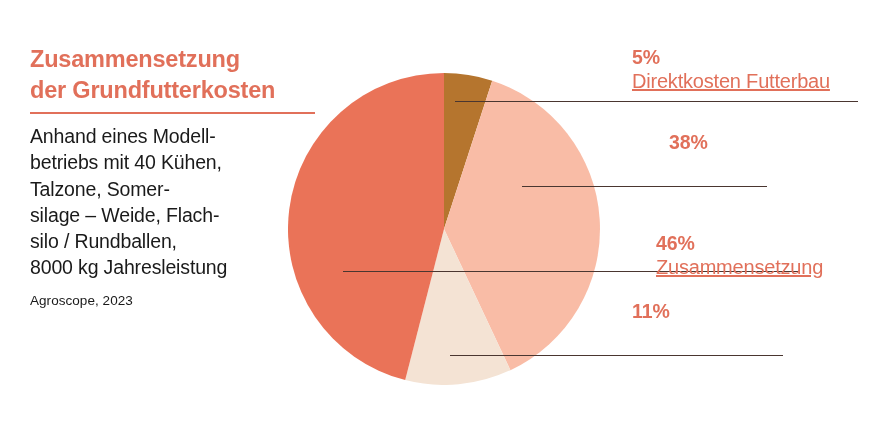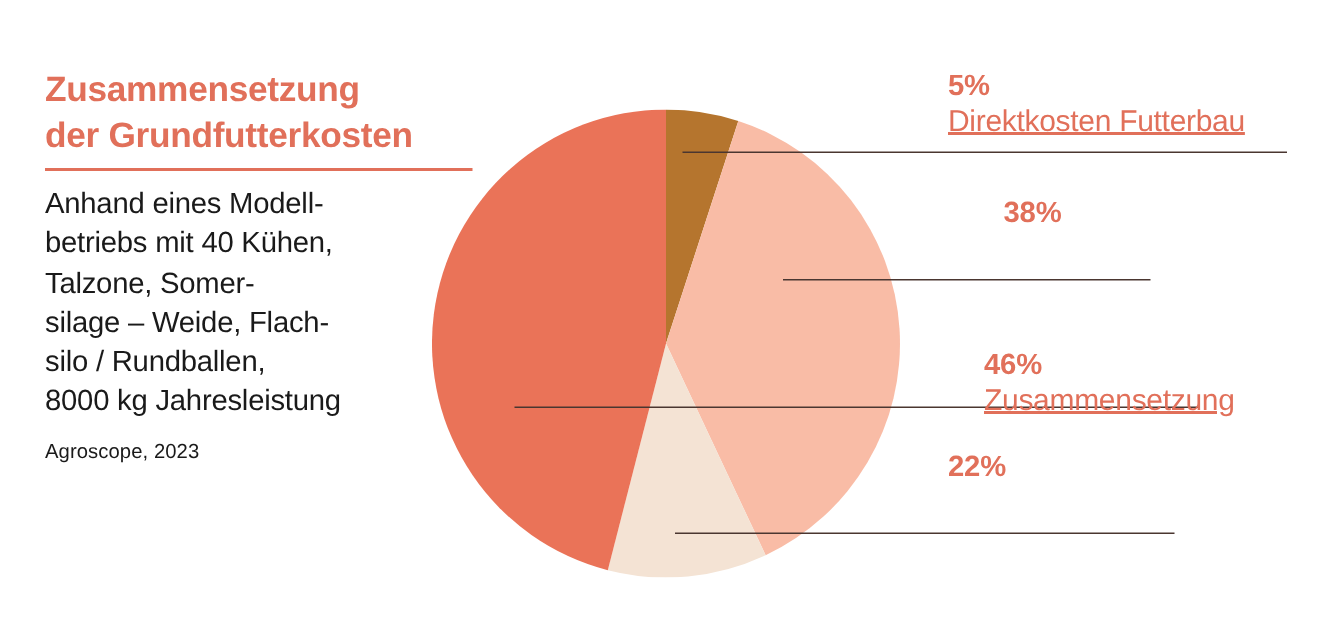--- a/index.html
+++ b/index.html
@@ -146,16 +146,16 @@
   <div class="callout c2">
     <div class="pct">38%</div>
   </div>
 
   <div class="callout c3">
     <div class="pct">46%</div>
     <div class="name">Zusammensetzung</div>
   </div>
 
   <div class="callout c4">
-    <div class="pct">22%</div>
+    <div class="pct">11%</div>
   </div>
 
 </div>
 
 </body></html>

